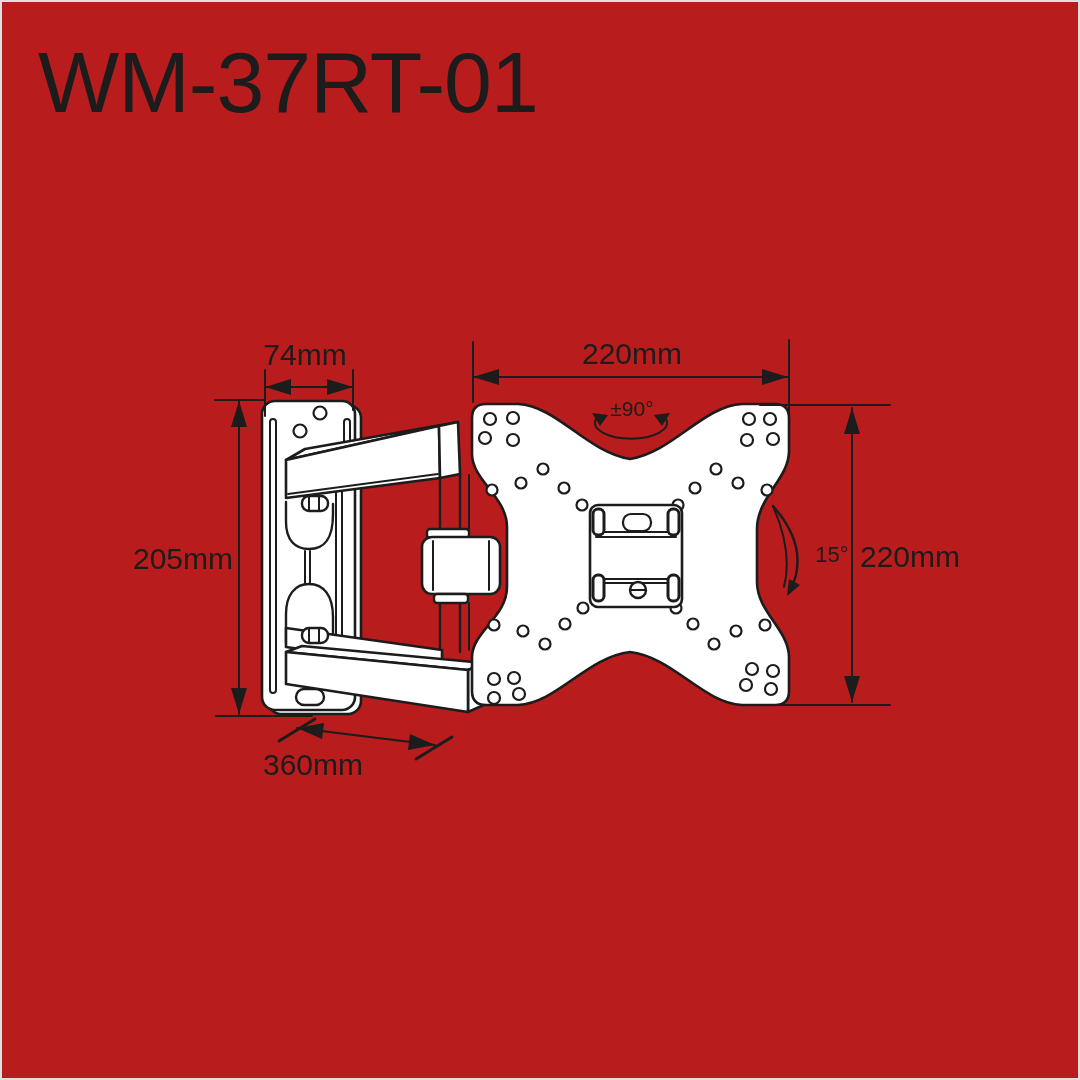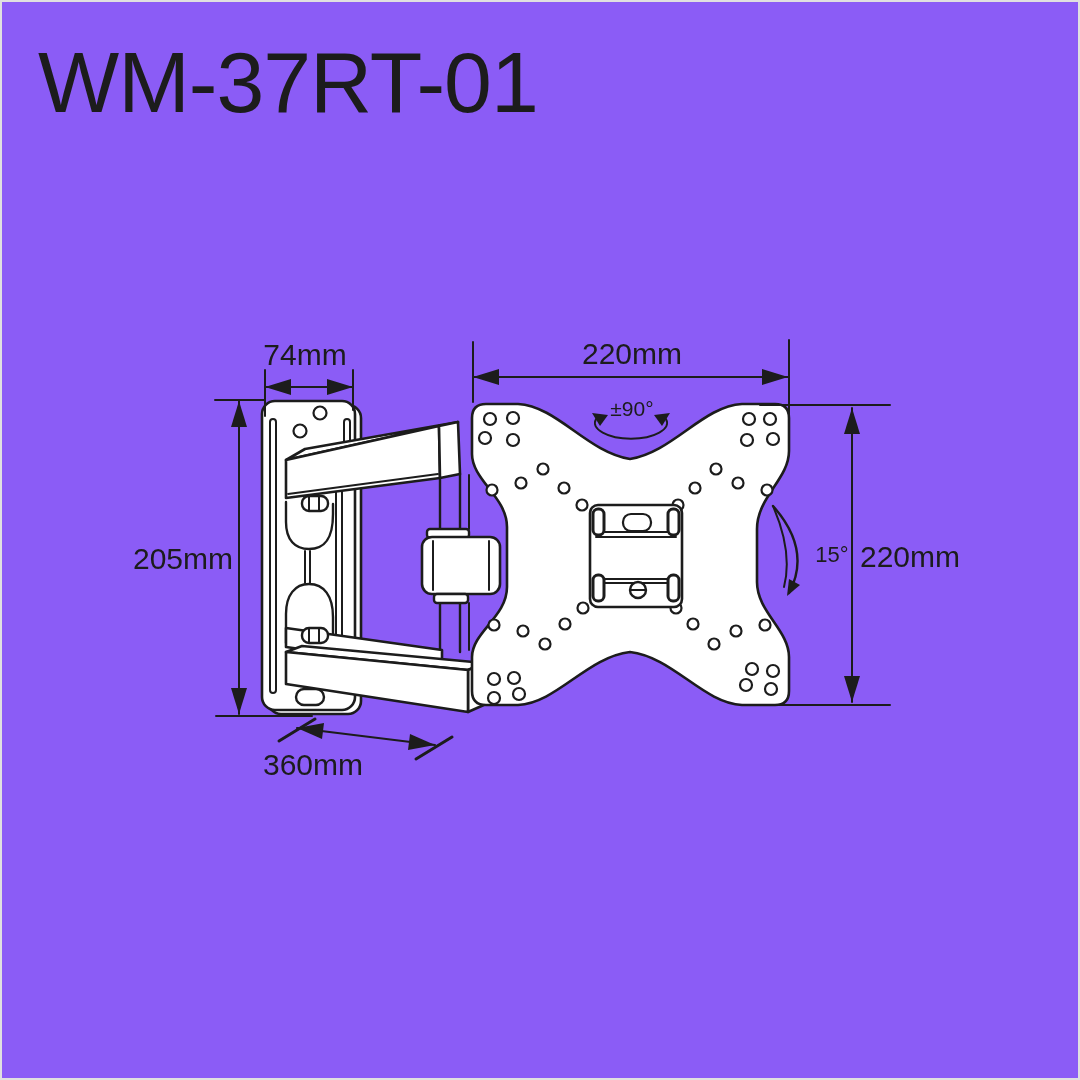--- a/index.html
+++ b/index.html
@@ -1,17 +1,17 @@
 <!DOCTYPE html>
 <html><head>
 <meta charset="utf-8">
 <style>
   html,body{margin:0;padding:0;background:#fff;}
   .canvas{
-    position:relative;width:1080px;height:1080px;background:#8b5cf6;
+    position:relative;width:1080px;height:1080px;background:#b91c1c;
     border:2px solid #e0e0e0;box-sizing:border-box;overflow:hidden;
     font-family:"Liberation Sans", sans-serif;
   }
   svg{position:absolute;left:0;top:0;}
   .ink{stroke:#1c1c1c;fill:none;stroke-linejoin:round;stroke-linecap:round;}
   .w26{stroke-width:2.6;} .w24{stroke-width:2.4;} .w22{stroke-width:2.2;}
   .w2{stroke-width:2;} .w18{stroke-width:1.8;} .w3{stroke-width:3;}
   .fillw{fill:#ffffff;}
   .solid{fill:#1c1c1c;stroke:none;}
   text{fill:#1c1c1c;}

